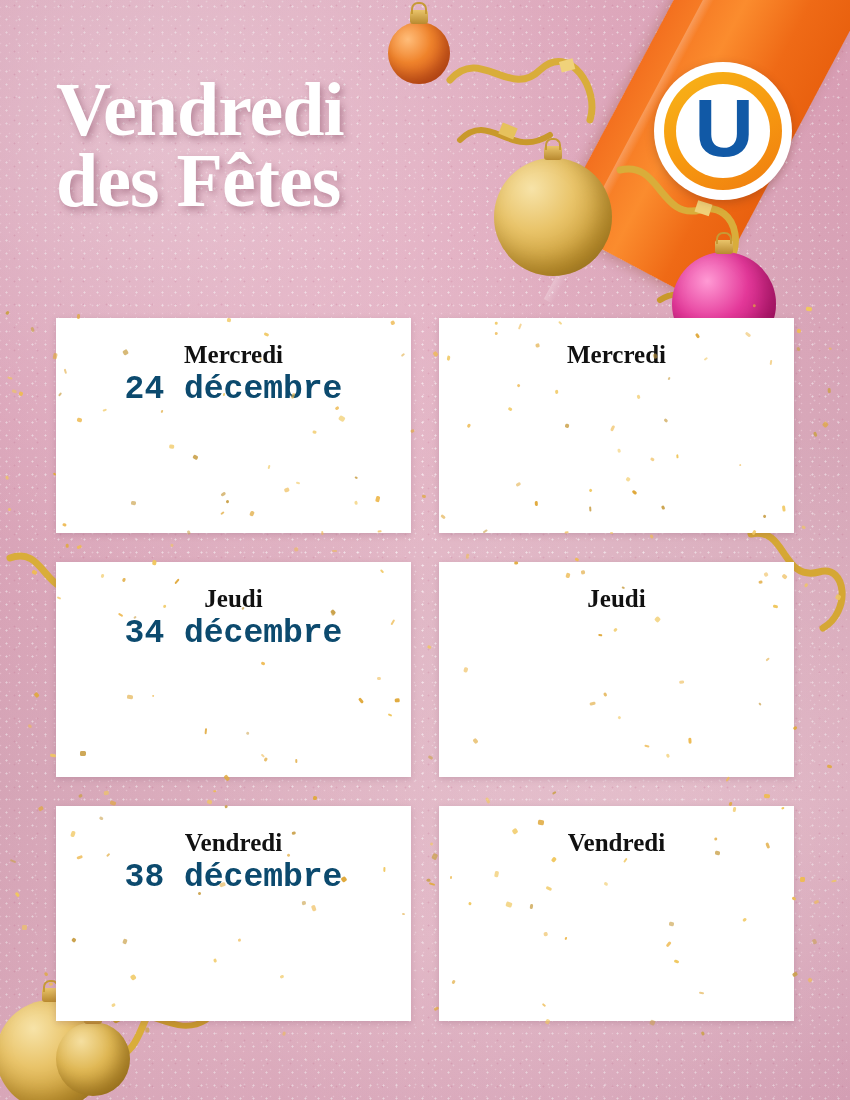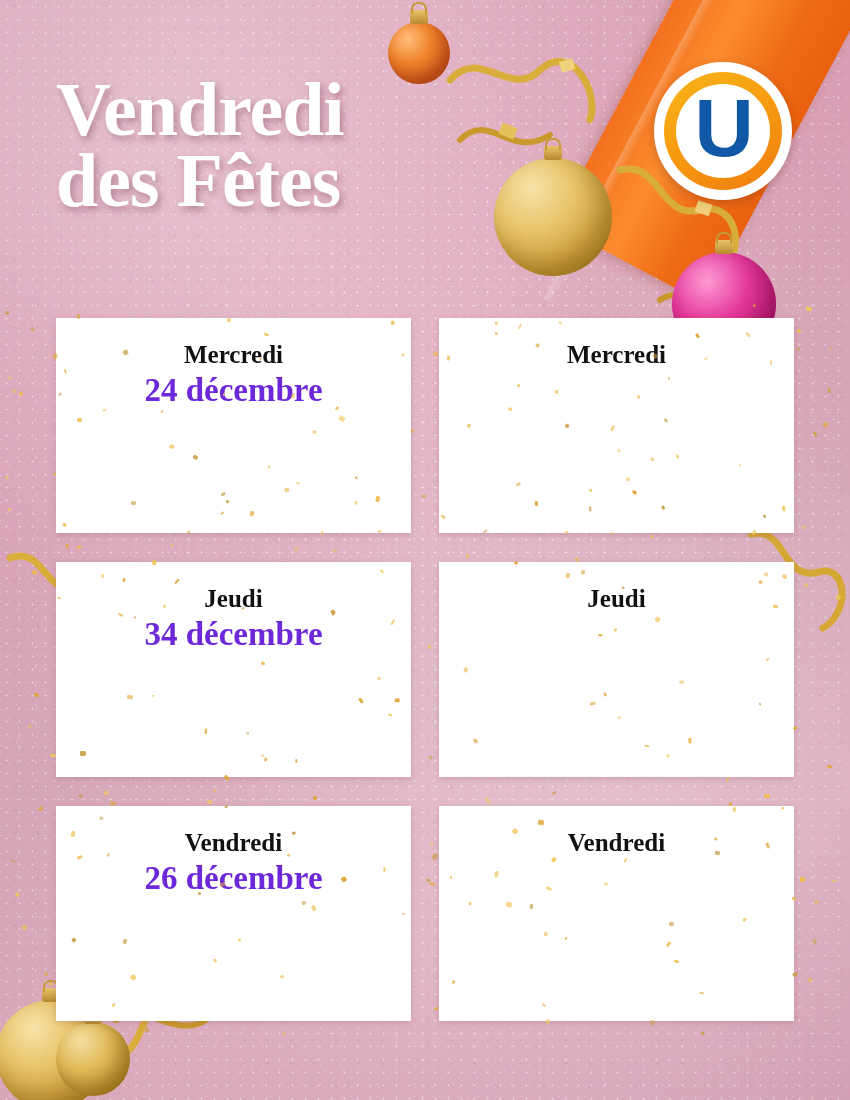--- a/index.html
+++ b/index.html
@@ -146,25 +146,25 @@
     text-align: center;
   }
   .card-day {
     font-family: "Liberation Serif", serif;
     font-weight: 700;
     font-size: 25px;
     line-height: 30px;
     color: #111111;
   }
   .card-date {
-    font-family: Liberation Serif, serif;
+    font-family: Liberation Mono, monospace;
     font-weight: 700;
     font-size: 33px;
     line-height: 40px;
-    color: #6d28d9;
+    color: #0c4a6e;
   }
   .card-date sup {
     font-size: 19px;
     vertical-align: super;
     line-height: 0;
   }
 
   
   .orn {
     position: absolute;
@@ -321,21 +321,21 @@
       <div class="card-day">Jeudi</div>
       <div class="card-date">34 décembre</div>
     </div>
 
     <div class="card">
       <div class="card-day">Jeudi</div>
     </div>
 
     <div class="card">
       <div class="card-day">Vendredi</div>
-      <div class="card-date">26 décembre</div>
+      <div class="card-date">38 décembre</div>
     </div>
 
     <div class="card">
       <div class="card-day">Vendredi</div>
     </div>
 
   </div>
 
   <div class="confetti" id="confetti-layer">
       <div class="dot" style="width: 2px; height: 3.1px; left: 223px; top: 393px; background: rgb(240, 199, 94); transform: rotate(16deg); opacity: 0.81;"></div>

